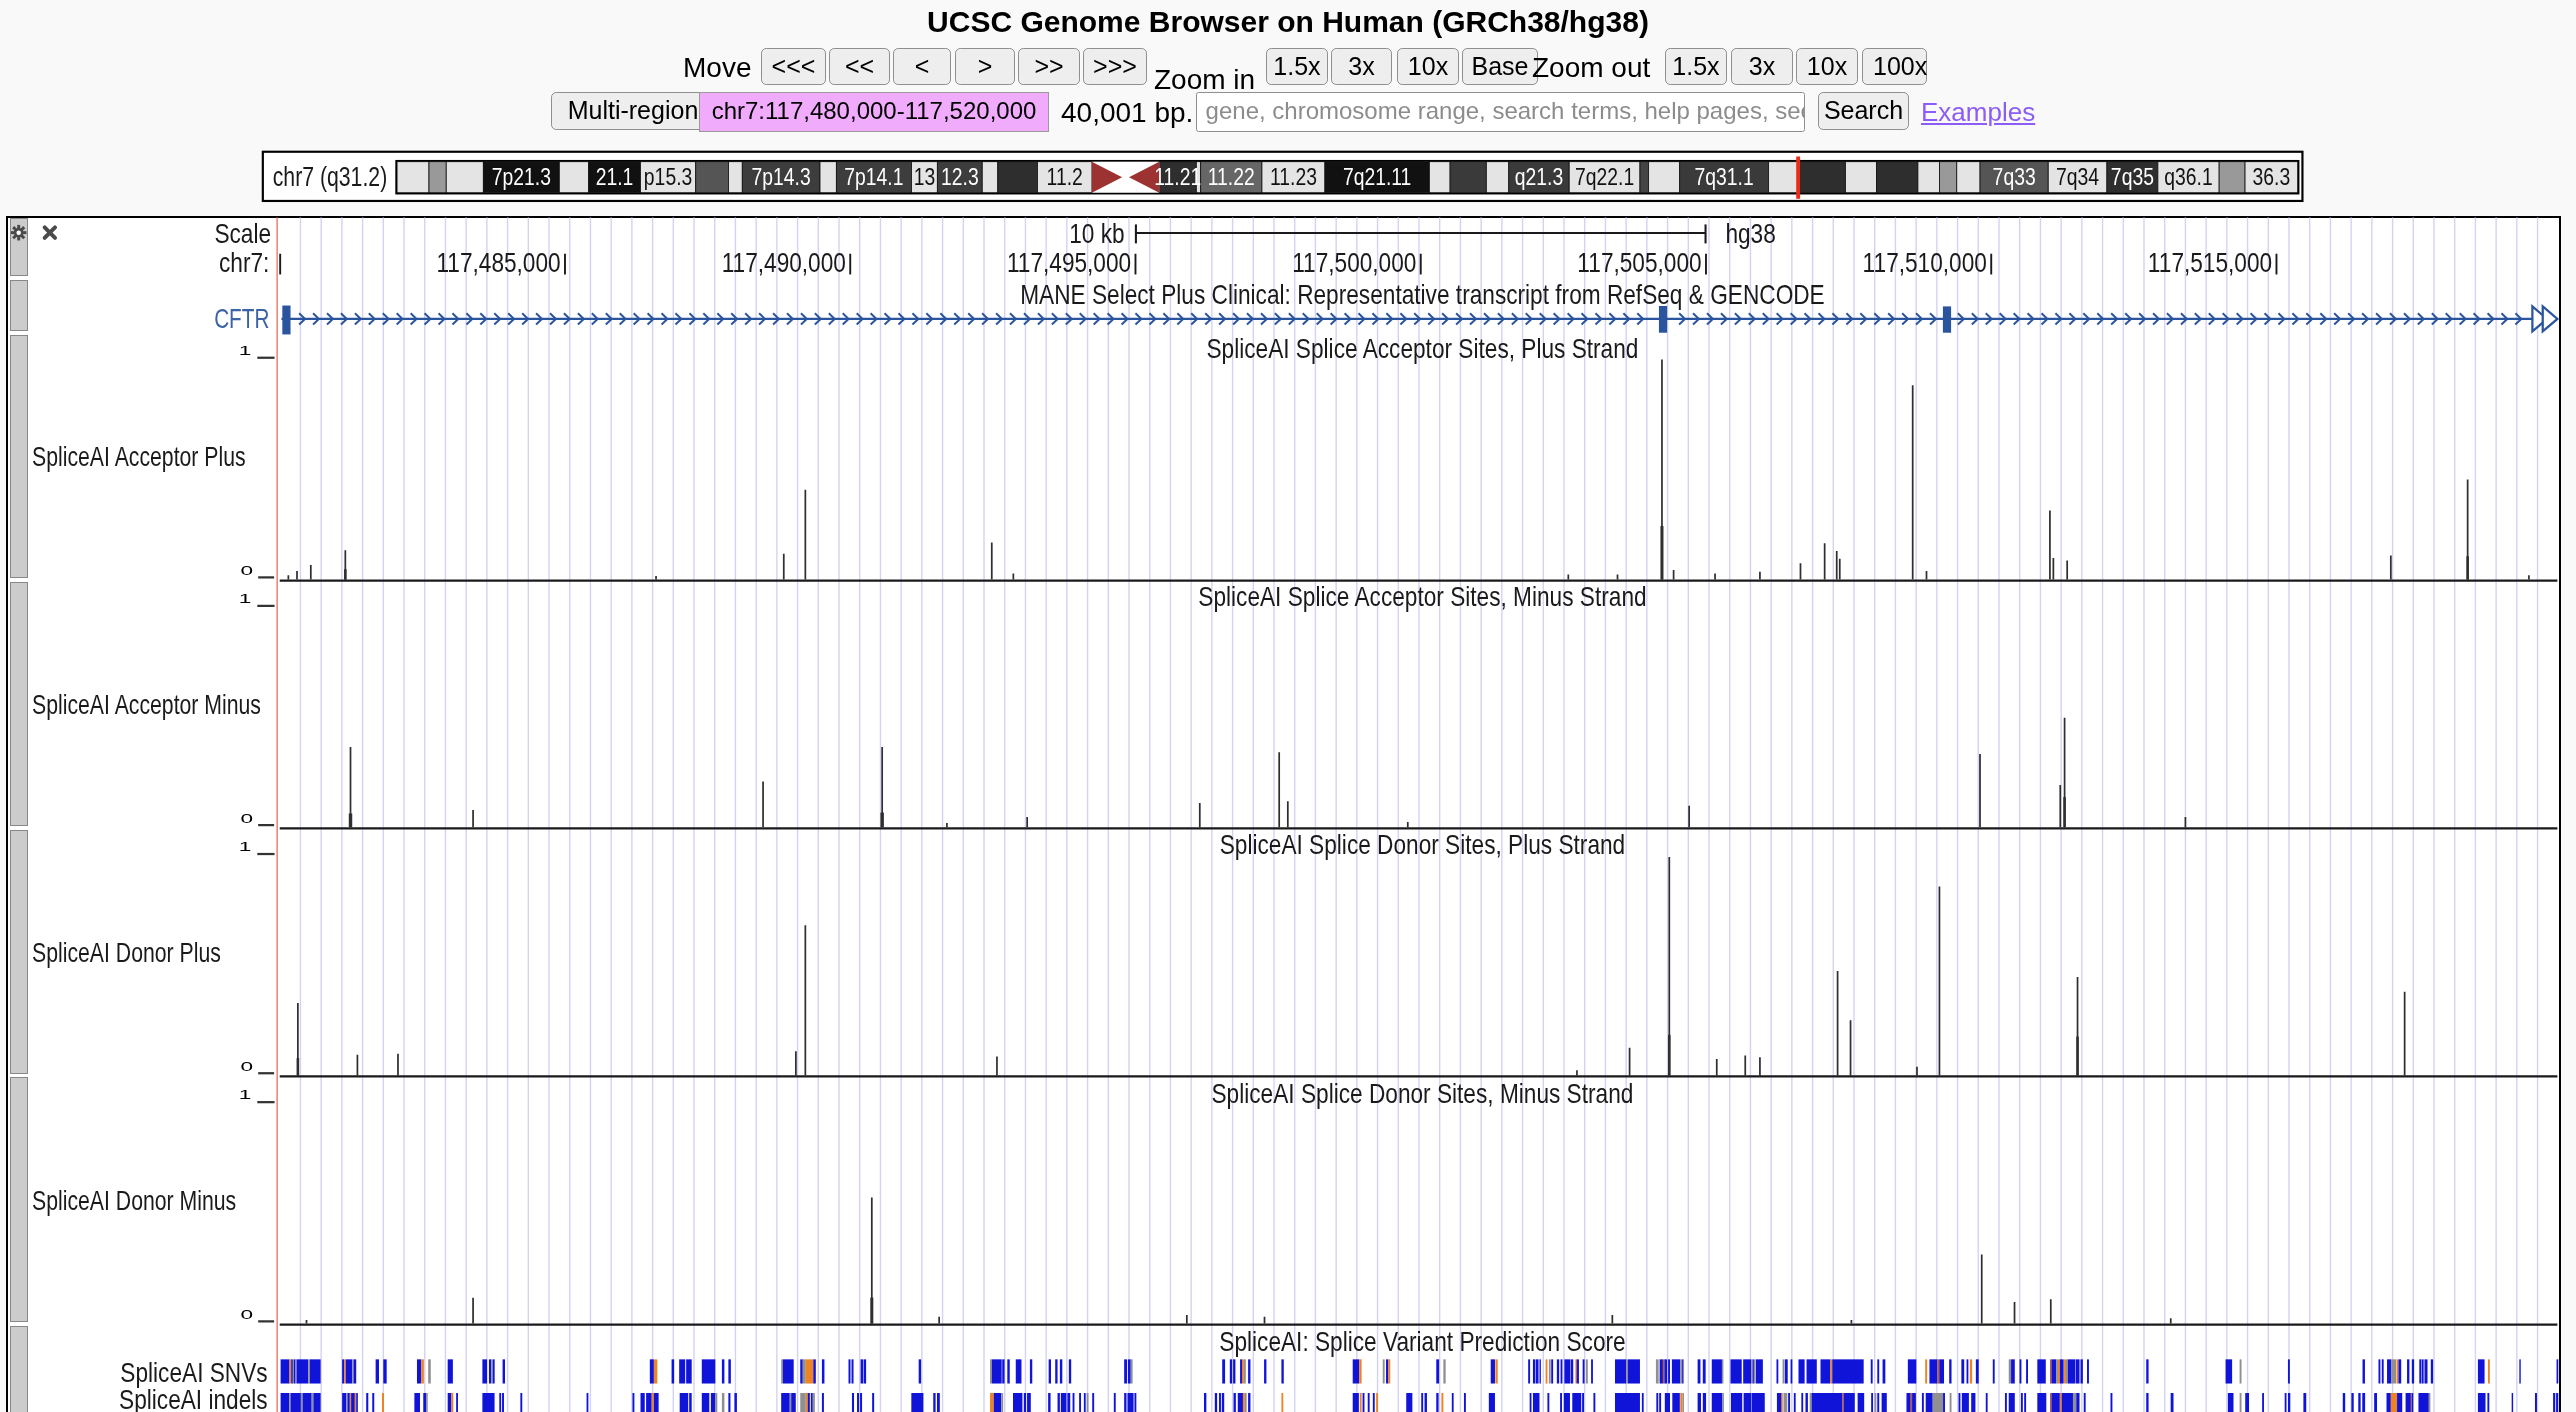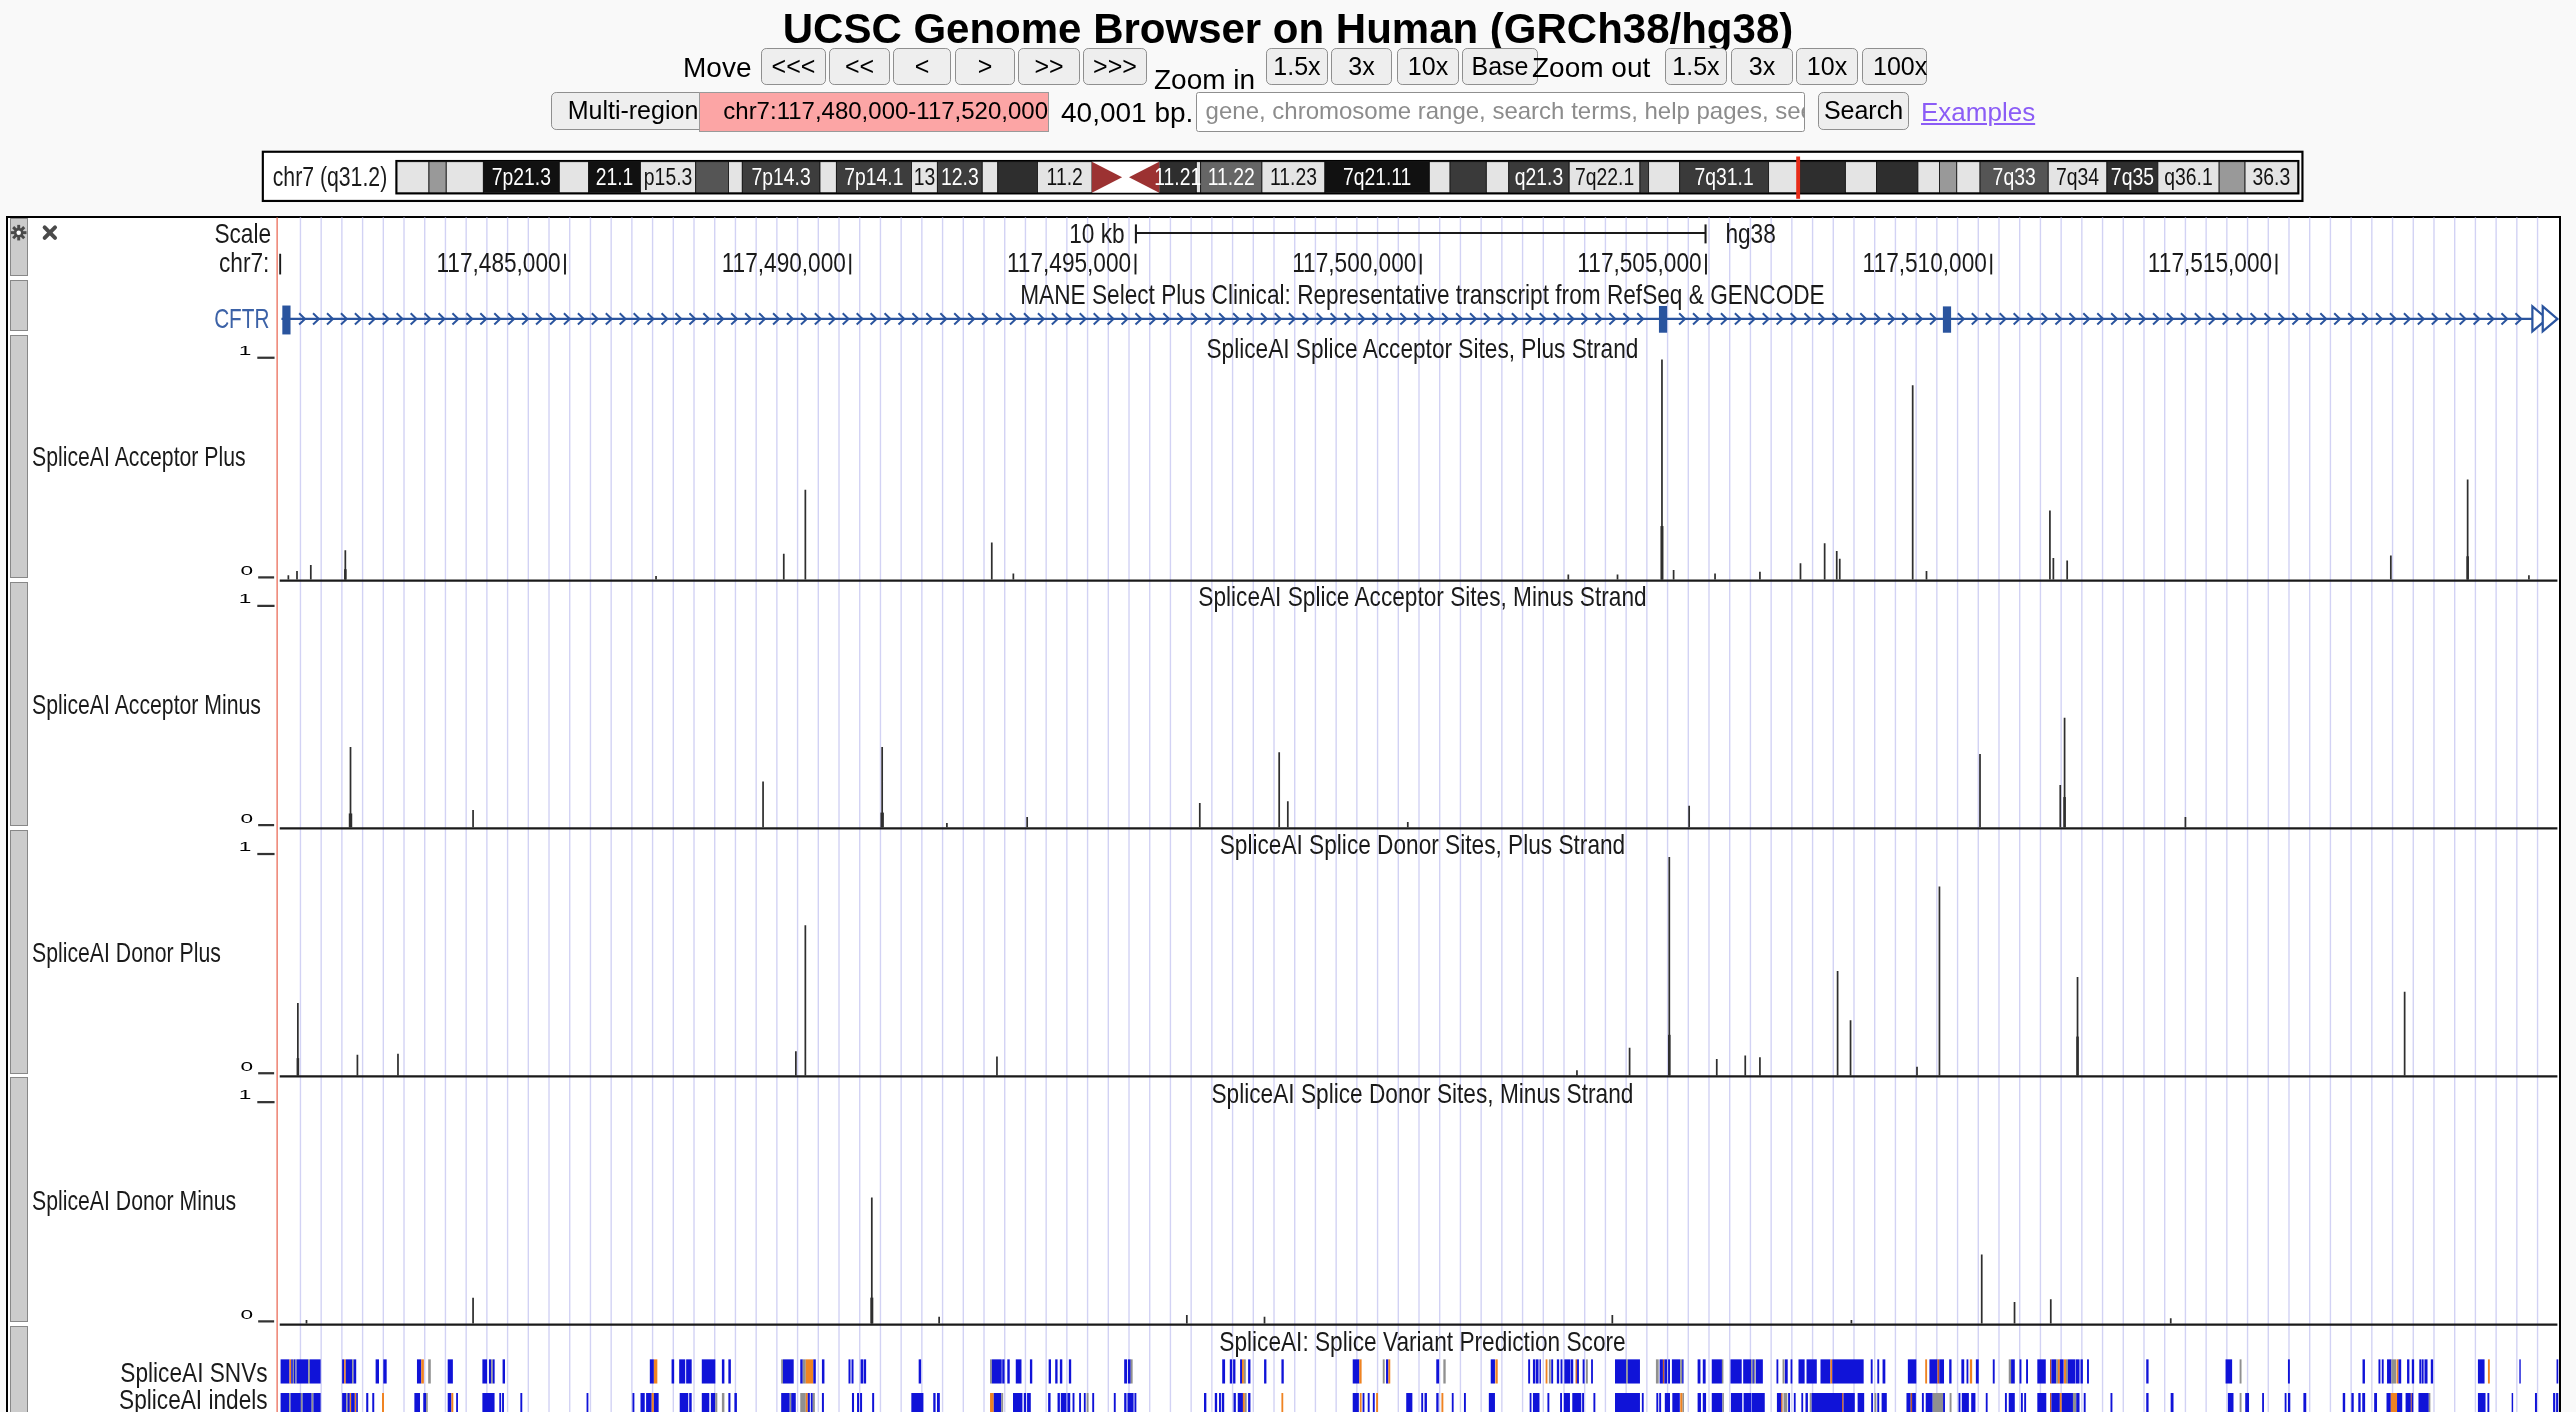--- a/index.html
+++ b/index.html
@@ -1,23 +1,23 @@
 <!DOCTYPE html>
 <html style="font-size:14px"><head><meta charset="utf-8"><style>
 * {margin:0;padding:0;box-sizing:border-box}
 html,body {width:2576px;height:1412px;overflow:hidden;background:#f9f9f9;
   font-family:"Liberation Sans",sans-serif}
 .title {position:absolute;left:0;top:5.2px;width:2576px;text-align:center;
-  font-size:42px;font-weight:bold;color:#000}
+  font-size:30px;font-weight:bold;color:#000}
 .lbl {position:absolute;font-size:28px;color:#000;white-space:nowrap}
 .btn {position:absolute;top:48px;height:37px;background:#eee;border:1.3px solid #8f8f8f;
   border-radius:5.2px;font-size:25px;color:#000;text-align:center;line-height:34px;white-space:nowrap}
 .btn.r2 {top:92px;height:38px;line-height:35px}
-.posbox {position:absolute;left:699px;top:92px;width:350px;height:40px;background:#fca5a5;
-  border:1.7px solid #9a9a9a;font-size:24px;color:#000;text-align:right;line-height:36px;white-space:nowrap}
+.posbox {position:absolute;left:699px;top:92px;width:350px;height:40px;background:#f0abfc;
+  border:1.7px solid #9a9a9a;font-size:24px;color:#000;text-align:center;line-height:36px;white-space:nowrap}
 .searchbox {position:absolute;left:1196px;top:92px;width:609px;height:40px;background:#fff;
   border:1.7px solid #8f8f8f;border-radius:2.6px;font-size:24px;color:#8c8c8c;line-height:36px;
   padding-left:8.6px;white-space:nowrap;overflow:hidden}
 .examples {position:absolute;left:1921px;top:97px;font-size:26px;color:#8b5cf6;text-decoration:underline}
 .main {position:absolute;left:6px;top:216px;width:2555px;height:1209px;background:#fff;
   border:2.2px solid #000}
 .sb {position:absolute;left:9.5px;width:18px;background:#ccc;border:0.9px solid #888}
 </style></head><body>
 <div class="title">UCSC Genome Browser on Human (GRCh38/hg38)</div>
 <div class="lbl" style="left:683px;top:52px">Move</div>

